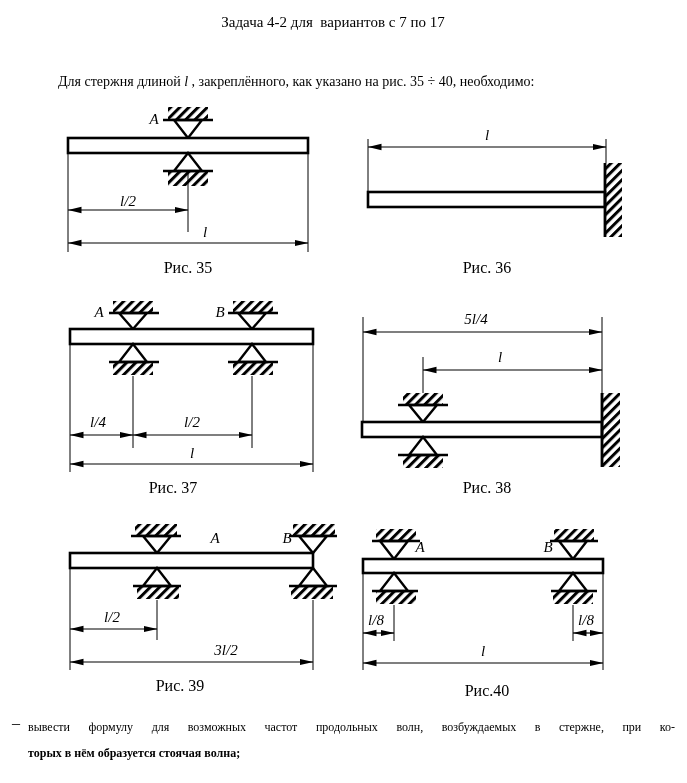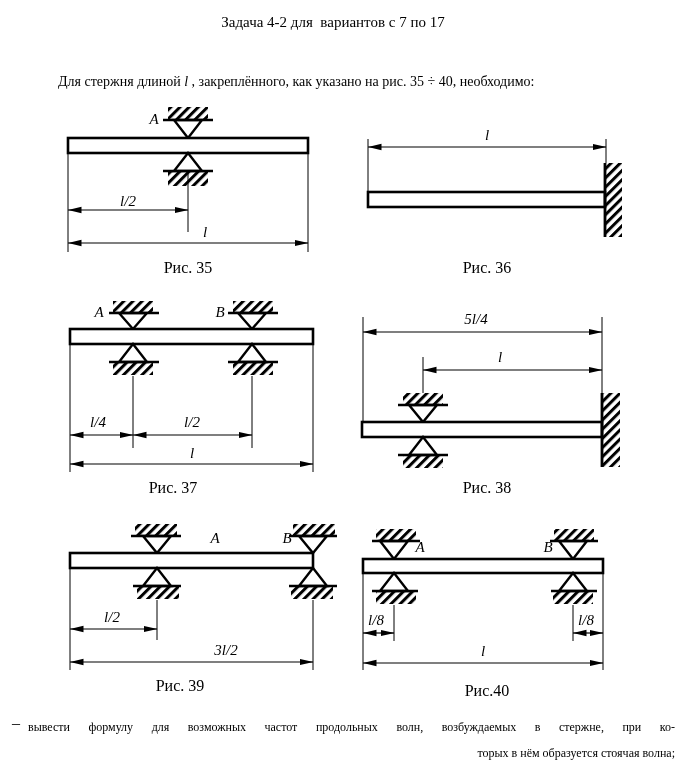--- a/index.html
+++ b/index.html
@@ -5,21 +5,21 @@
   html,body{margin:0;padding:0;background:#fff;}
   .page{position:relative;width:687px;height:783px;background:#ffffff;color:#000;
         font-family:"Liberation Serif",serif;overflow:hidden;}
   .title{position:absolute;top:14px;left:0;width:666px;text-align:center;
          font-size:15px;font-weight:normal;white-space:pre-wrap;}
   .intro{position:absolute;top:74px;left:58px;width:600px;font-size:14px;white-space:pre-wrap;}
   .intro .it{font-style:italic;}
   .bullet-dash{position:absolute;left:12px;top:714px;font-size:16px;}
   .bullet{position:absolute;left:28px;top:714px;width:647px;font-size:12px;line-height:26px;}
   .bullet .l1{text-align:justify;text-align-last:justify;}
-  .bullet .l2{text-align:right;}
+  .bullet .l2{text-align:left;font-weight:bold;}
   svg.fig{position:absolute;overflow:visible;}
   svg.defs{position:absolute;width:0;height:0;}
   .thin{stroke:#000;stroke-width:1;}
   .dim{stroke:#000;stroke-width:1.2;}
   .hatch{fill:url(#hatch);stroke:none;}
   .base{stroke:#000;stroke-width:2.6;}
   .tri{fill:none;stroke:#000;stroke-width:2.4;stroke-linejoin:miter;}
   .rod{fill:#fff;stroke:#000;stroke-width:2.6;}
   .wallface{stroke:#000;stroke-width:2.8;}
   .lbl{font-family:"Liberation Serif",serif;font-style:italic;font-size:15px;text-anchor:middle;fill:#000;}

